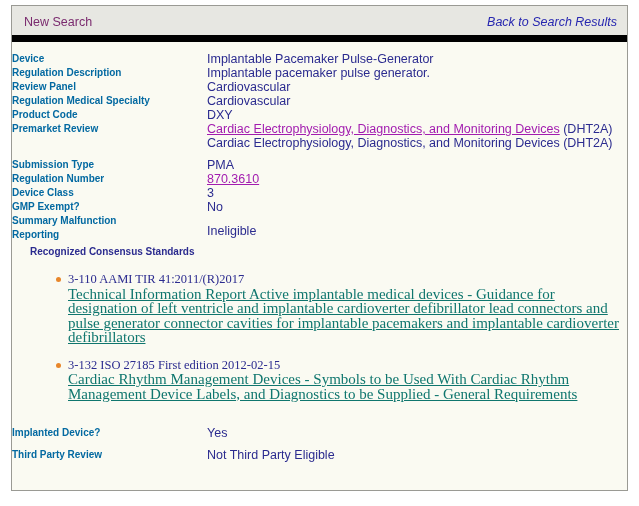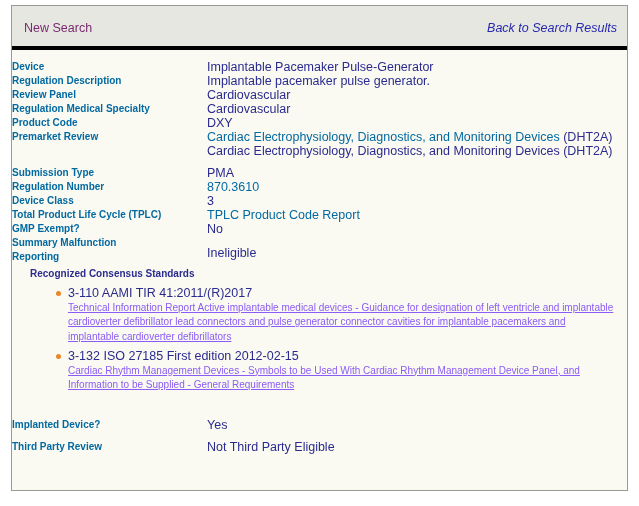--- a/index.html
+++ b/index.html
@@ -22,23 +22,23 @@
     top: 5px;
     width: 617px;
     height: 486px;
     border: 1px solid #9a9a94;
     background: #fafaf2;
     box-sizing: border-box;
   }
 
   
   .navbar {
-    height: 44px;
+    height: 36px;
     background: #e7e7e2;
-    border-bottom: 4px solid #000000;
+    border-bottom: 7px solid #000000;
     display: flex;
     align-items: center;
     justify-content: space-between;
     padding: 4px 10px 0 12px;
     box-sizing: border-box;
   }
   .nav-link {
     font-size: 12.5px;
     line-height: 1;
     text-decoration: none;
@@ -73,21 +73,22 @@
   }
   .row-value {
     font-size: 12.5px;
     color: #2b2b8f;
     padding: 2.5px 8px 2.5px 0;
     line-height: 14px;
   }
   .row-value .plain { color: #2b2b8f; }
 
   a.dlink {
-    color: #0369a1;
+    color: #a21caf;
+    text-decoration: underline;
     cursor: pointer;
   }
   .suffix { color: #2b2b8f; text-decoration: none; }
 
   .spacer-row td { height: 8px; font-size: 0; line-height: 0; }
 
   
   .cs-head {
     font-size: 10px;
     font-weight: bold;
@@ -95,42 +96,43 @@
     padding: 2px 0 1px 18px;
     line-height: 15px;
   }
   ul.cs-list {
     list-style: none;
     margin: 0;
     padding: 0 8px 0 44px;
   }
   ul.cs-list > li {
     position: relative;
-    margin: 4px 0 0 0;
+    margin: 12px 0 0 0;
     padding: 0 0 1px 12px;
+    font-family: Liberation Serif, serif;
   }
   ul.cs-list > li .bullet {
     position: absolute;
     left: 0;
     top: 5px;
     width: 5px;
     height: 5px;
     border-radius: 50%;
     background: #e8862a;
   }
   .cs-title {
     display: block;
     font-size: 12.5px;
     color: #2b2b8f;
     line-height: 14.5px;
   }
   .cs-desc {
     display: block;
-    font-size: 10px;
-    color: #8b5cf6;
+    font-size: 15px;
+    color: #0f766e;
     text-decoration: underline;
     line-height: 14.5px;
     cursor: pointer;
   }
 </style>
 </head>
 <body>
 
 <div class="page-frame">
 
@@ -181,24 +183,20 @@
           <td class="row-label">Submission Type</td>
           <td class="row-value">PMA</td>
         </tr>
         <tr>
           <td class="row-label">Regulation Number</td>
           <td class="row-value"><a class="dlink">870.3610</a></td>
         </tr>
         <tr>
           <td class="row-label">Device Class</td>
           <td class="row-value">3</td>
-        </tr>
-        <tr>
-          <td class="row-label">Total Product Life Cycle (TPLC)</td>
-          <td class="row-value"><a class="dlink">TPLC Product Code Report</a></td>
         </tr>
         <tr>
           <td class="row-label">GMP Exempt?</td>
           <td class="row-value">No</td>
         </tr>
         <tr>
           <td class="row-label"><span>Summary Malfunction</span><br><span>Reporting</span></td>
           <td class="row-value" style="padding-top:10px">Ineligible</td>
         </tr>
       </tbody>
@@ -208,21 +206,21 @@
 
     <ul class="cs-list">
       <li>
         <span class="bullet"></span>
         <span class="cs-title">3-110 AAMI TIR 41:2011/(R)2017</span>
         <a class="cs-desc">Technical Information Report Active implantable medical devices - Guidance for designation of left ventricle and implantable cardioverter defibrillator lead connectors and pulse generator connector cavities for implantable pacemakers and implantable cardioverter defibrillators</a>
       </li>
       <li>
         <span class="bullet"></span>
         <span class="cs-title">3-132 ISO 27185 First edition 2012-02-15</span>
-        <a class="cs-desc">Cardiac Rhythm Management Devices - Symbols to be Used With Cardiac Rhythm Management Device Panel, and Information to be Supplied - General Requirements</a>
+        <a class="cs-desc">Cardiac Rhythm Management Devices - Symbols to be Used With Cardiac Rhythm Management Device Labels, and Diagnostics to be Supplied - General Requirements</a>
       </li>
     </ul>
 
     <table class="detail" style="margin-top:24px">
       <colgroup>
           <col class="lbl-col">
           <col class="val-col">
         </colgroup>
       <tbody>
         <tr>

